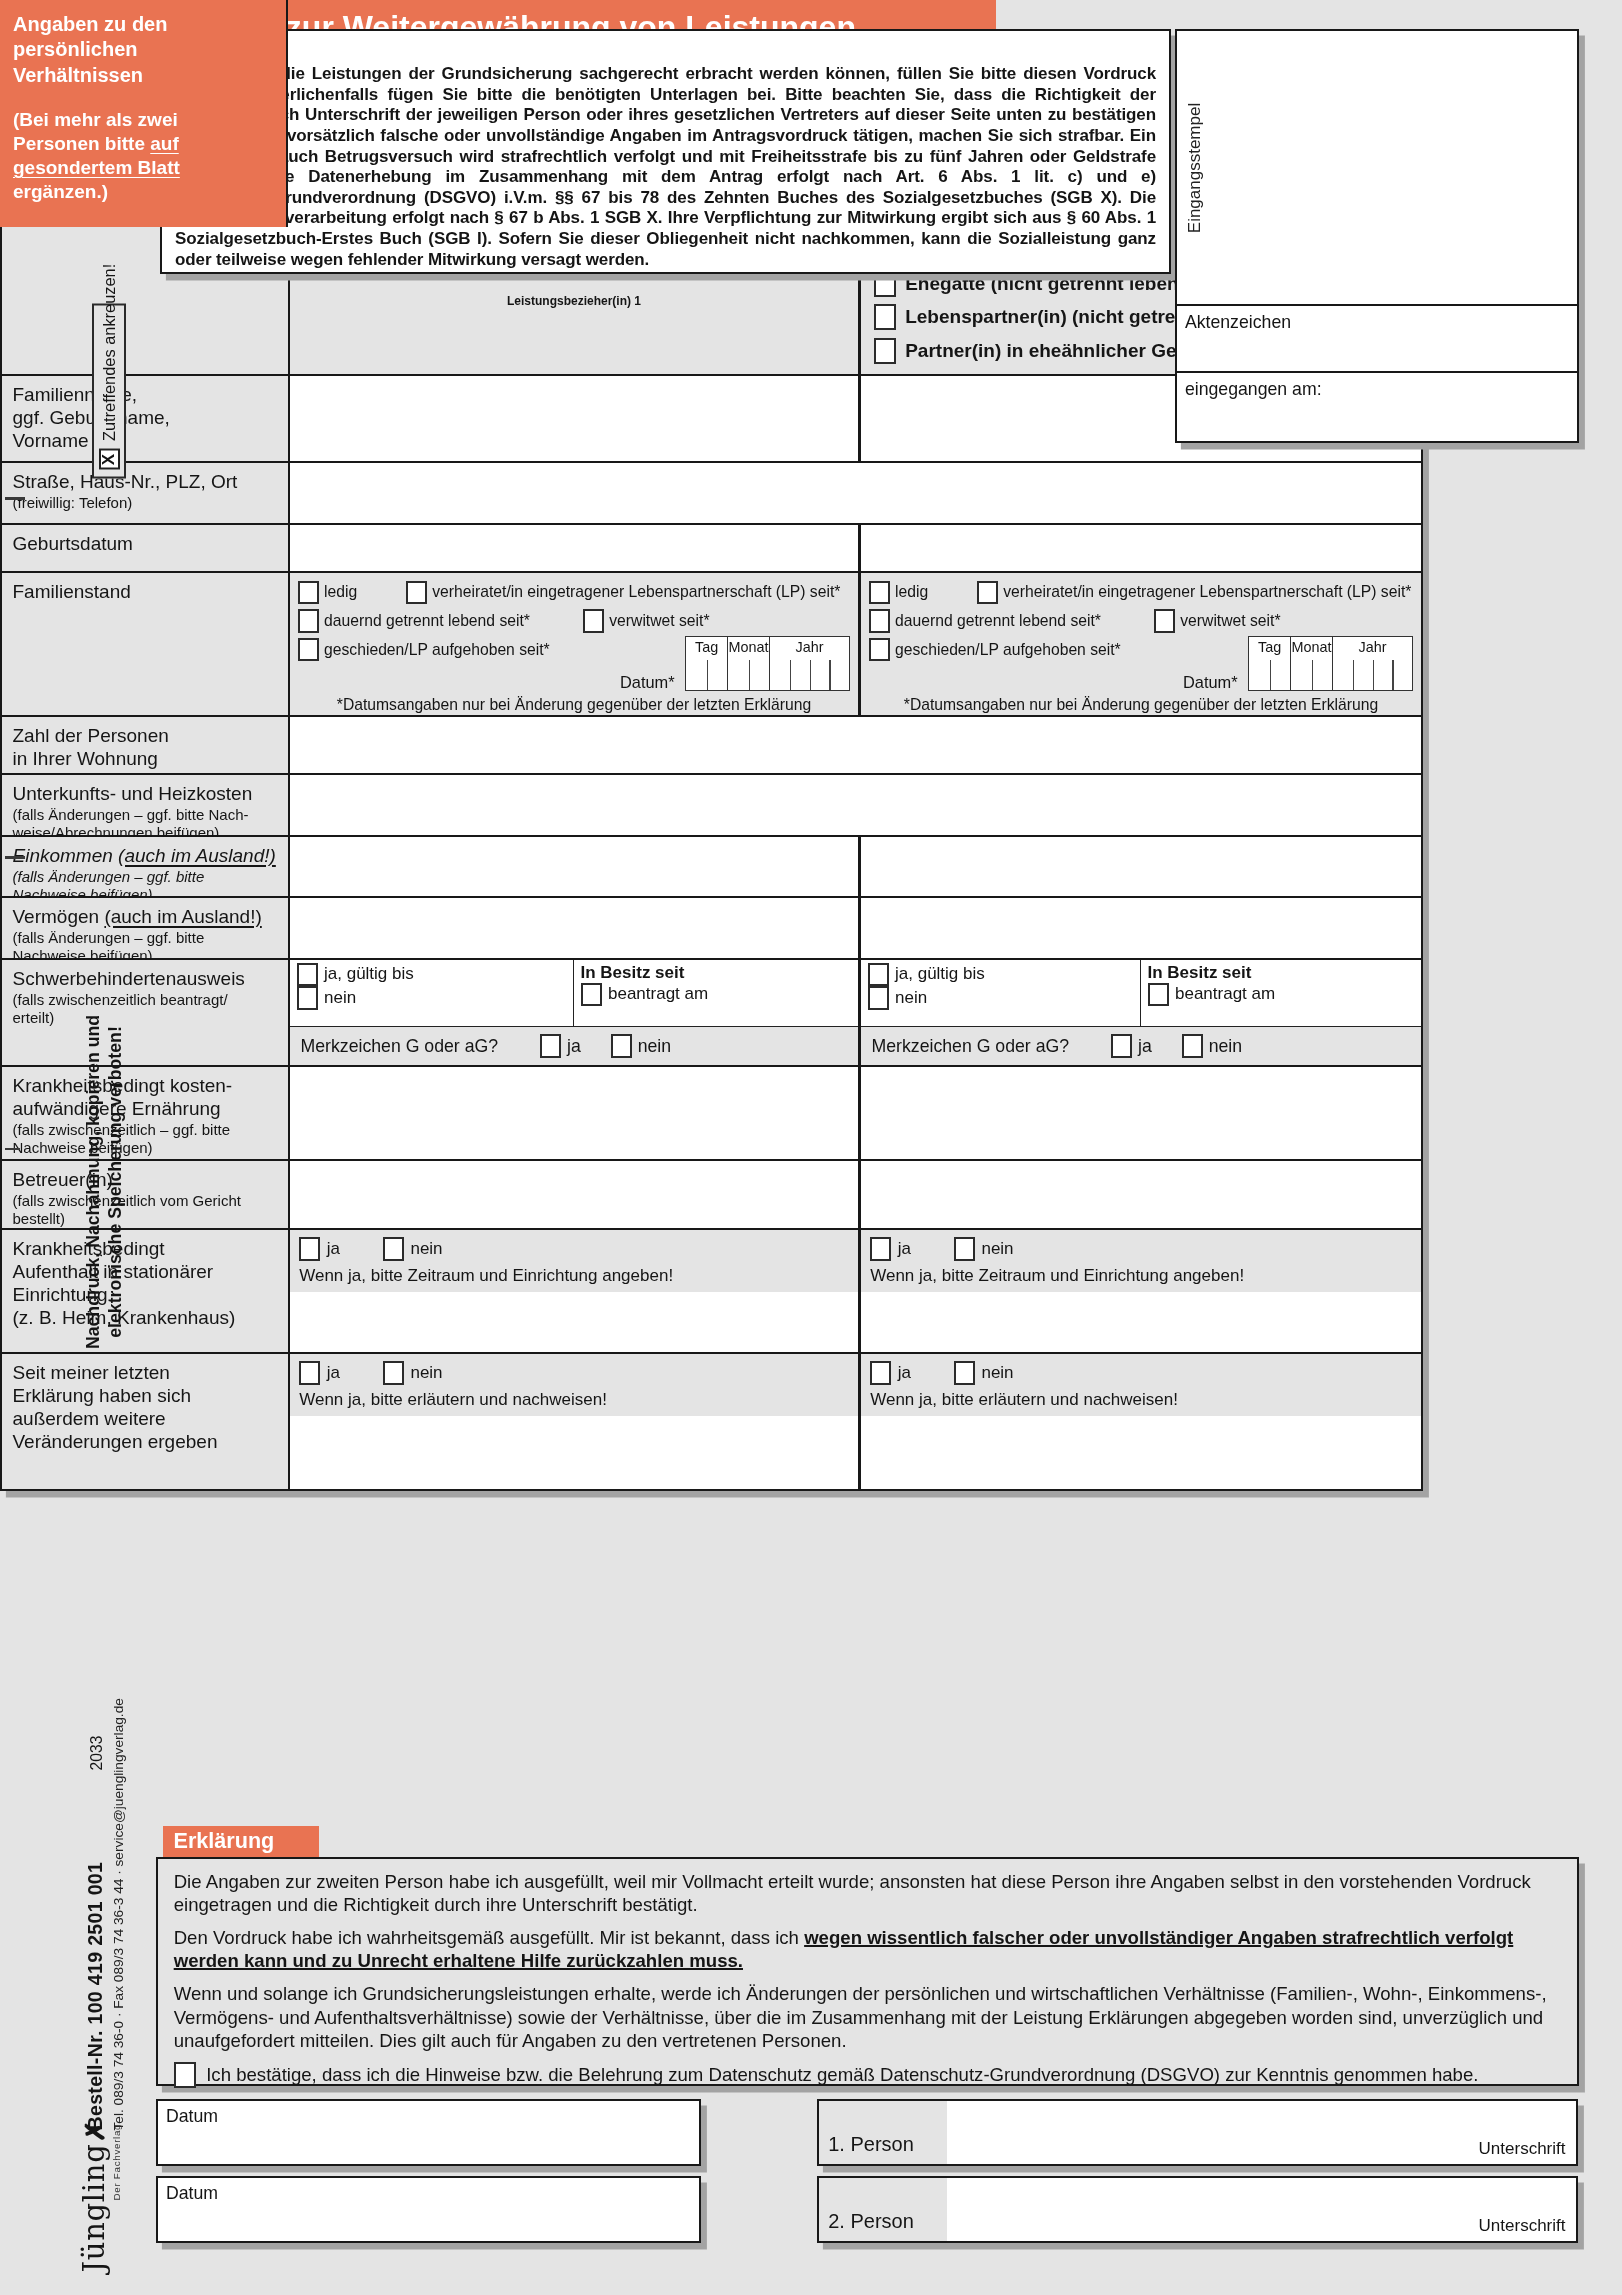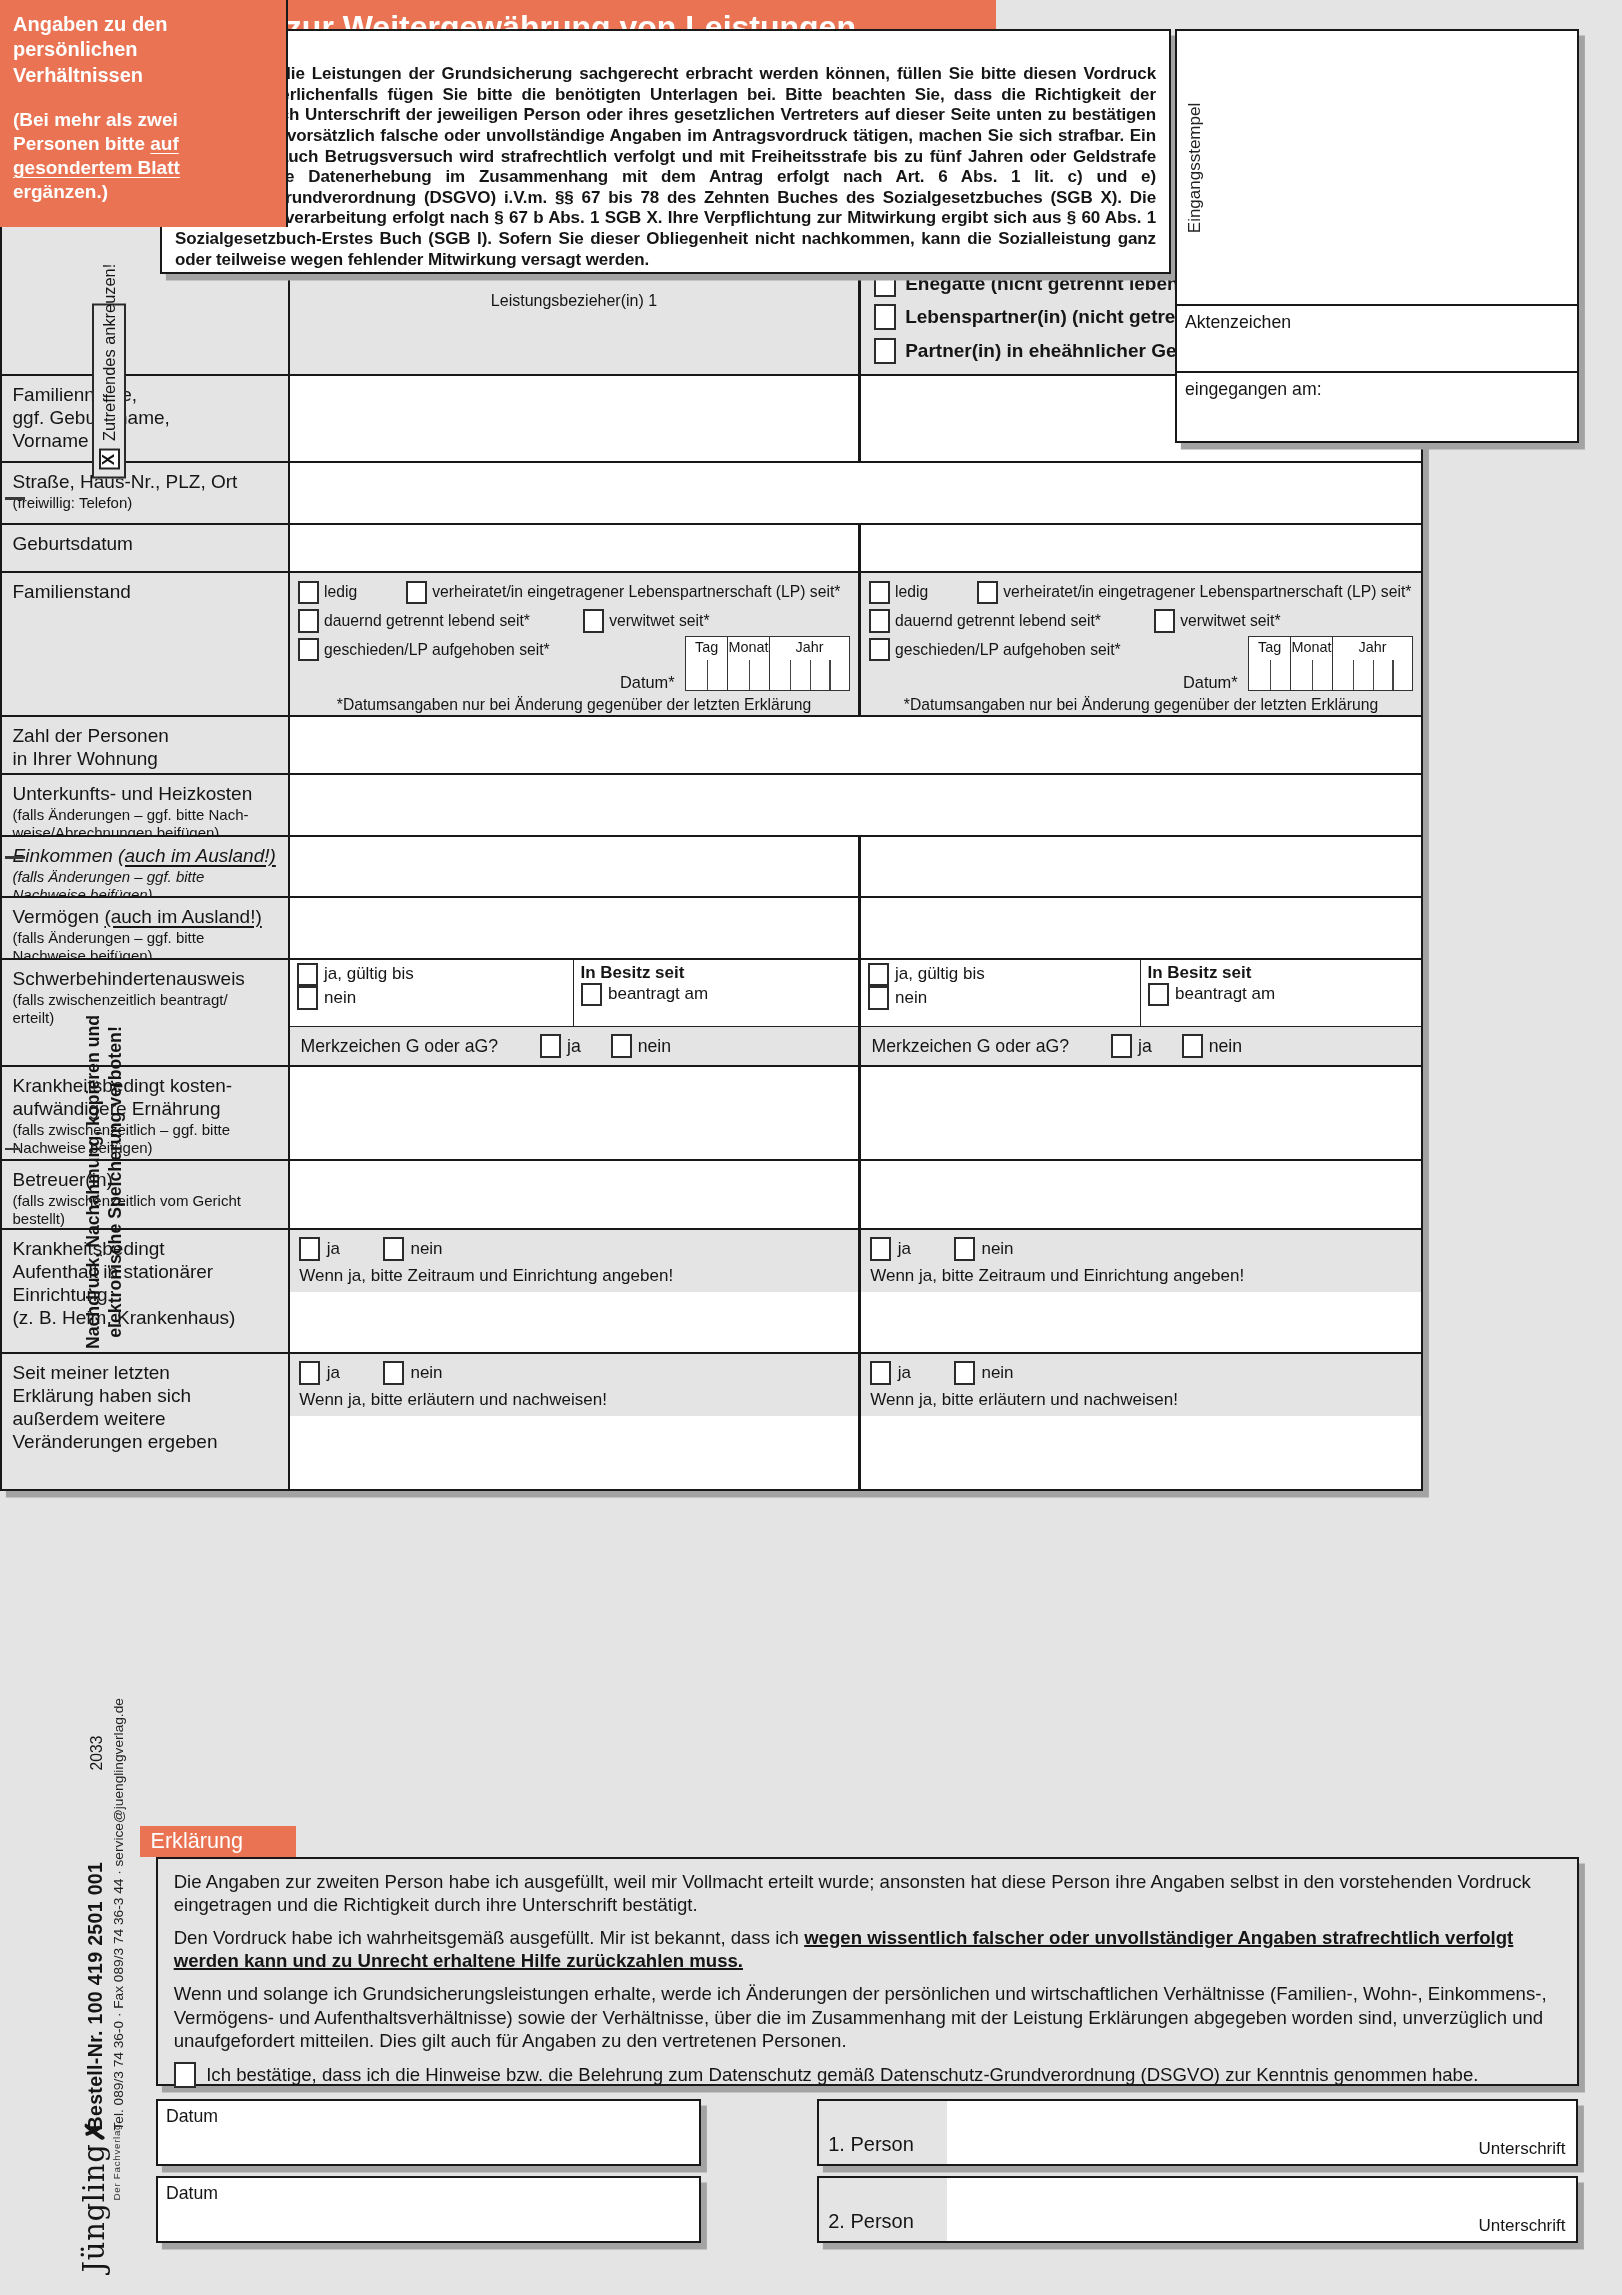--- a/index.html
+++ b/index.html
@@ -120,21 +120,21 @@
     padding: 11.8px 13px;
   }
   #sidebar-cell .t1 { font-size: 20px; line-height: 25.5px; }
   #sidebar-cell .t2 { font-size: 19px; line-height: 24px; margin-top: 19.6px; width: 216px; }
   #sidebar-cell .u { text-decoration-thickness: 1.3px; }
 
   .hdr { font-weight: bold; font-size: 21.6px; }
   .gender-cell { display: flex; align-items: center; justify-content: space-between; padding: 0 11.8px; font-size: 17.7px; }
   .gi { display: flex; align-items: center; gap: 5.9px; }
 
-  .role1 { font-weight: normal; font-size: 16px; }
+  .role1 { font-weight: bold; font-size: 12px; }
   .role2 { display: flex; flex-direction: column; justify-content: space-around; padding: 6.5px 13px; }
   .ri { display: flex; align-items: center; gap: 9.2px; font-weight: bold; font-size: 19px; }
 
   
   .marital { display: flex; flex-direction: column; padding: 5.2px 7.9px 1.3px 7.9px; font-size: 15.7px; }
   .m-line { display: flex; align-items: center; height: 29.4px; gap: 5.2px; }
   .m-first { width: 103px; display: flex; align-items: center; gap: 5.2px; flex: none; }
   .m-first.w2 { width: 280px; }
   .m-l3 { display: flex; }
   .m-l3-left { flex: 1; display: flex; flex-direction: column; }
@@ -165,23 +165,23 @@
   
   .yn-cell { display: flex; flex-direction: column; height: 100%; background: #fff; }
   .yn-strip { background: #e4e4e4; padding: 3.9px 9.2px 5.2px 9.2px; font-size: 17px; }
   .yn-strip .l1 { display: flex; align-items: center; gap: 6.5px; height: 30px; }
   .yn-strip .gap { width: 30px; }
   .yn-strip .prompt { margin-top: 2.6px; }
   .yn-rest { flex: 1; background: #fff; }
 
   
   #decl-heading {
-    left: 140px; top: 1826px; width: 156px; height: 31px;
+    left: 163px; top: 1826px; width: 156px; height: 31px;
     background: #e97352; color: #fff;
-    font-weight: normal; font-size: 21.6px; line-height: 30px;
+    font-weight: bold; font-size: 21.6px; line-height: 30px;
     padding-left: 10.5px;
   }
   #decl-box {
     left: 156px; top: 1857px; width: 1423px; height: 229px;
     background: #e4e4e4;
     border: 2px solid #181818;
     box-shadow: 5.9px 6.5px 0 0 #a3a3a3;
     padding: 10.5px 15.7px;
     font-size: 18.6px; line-height: 23.6px;
   }

